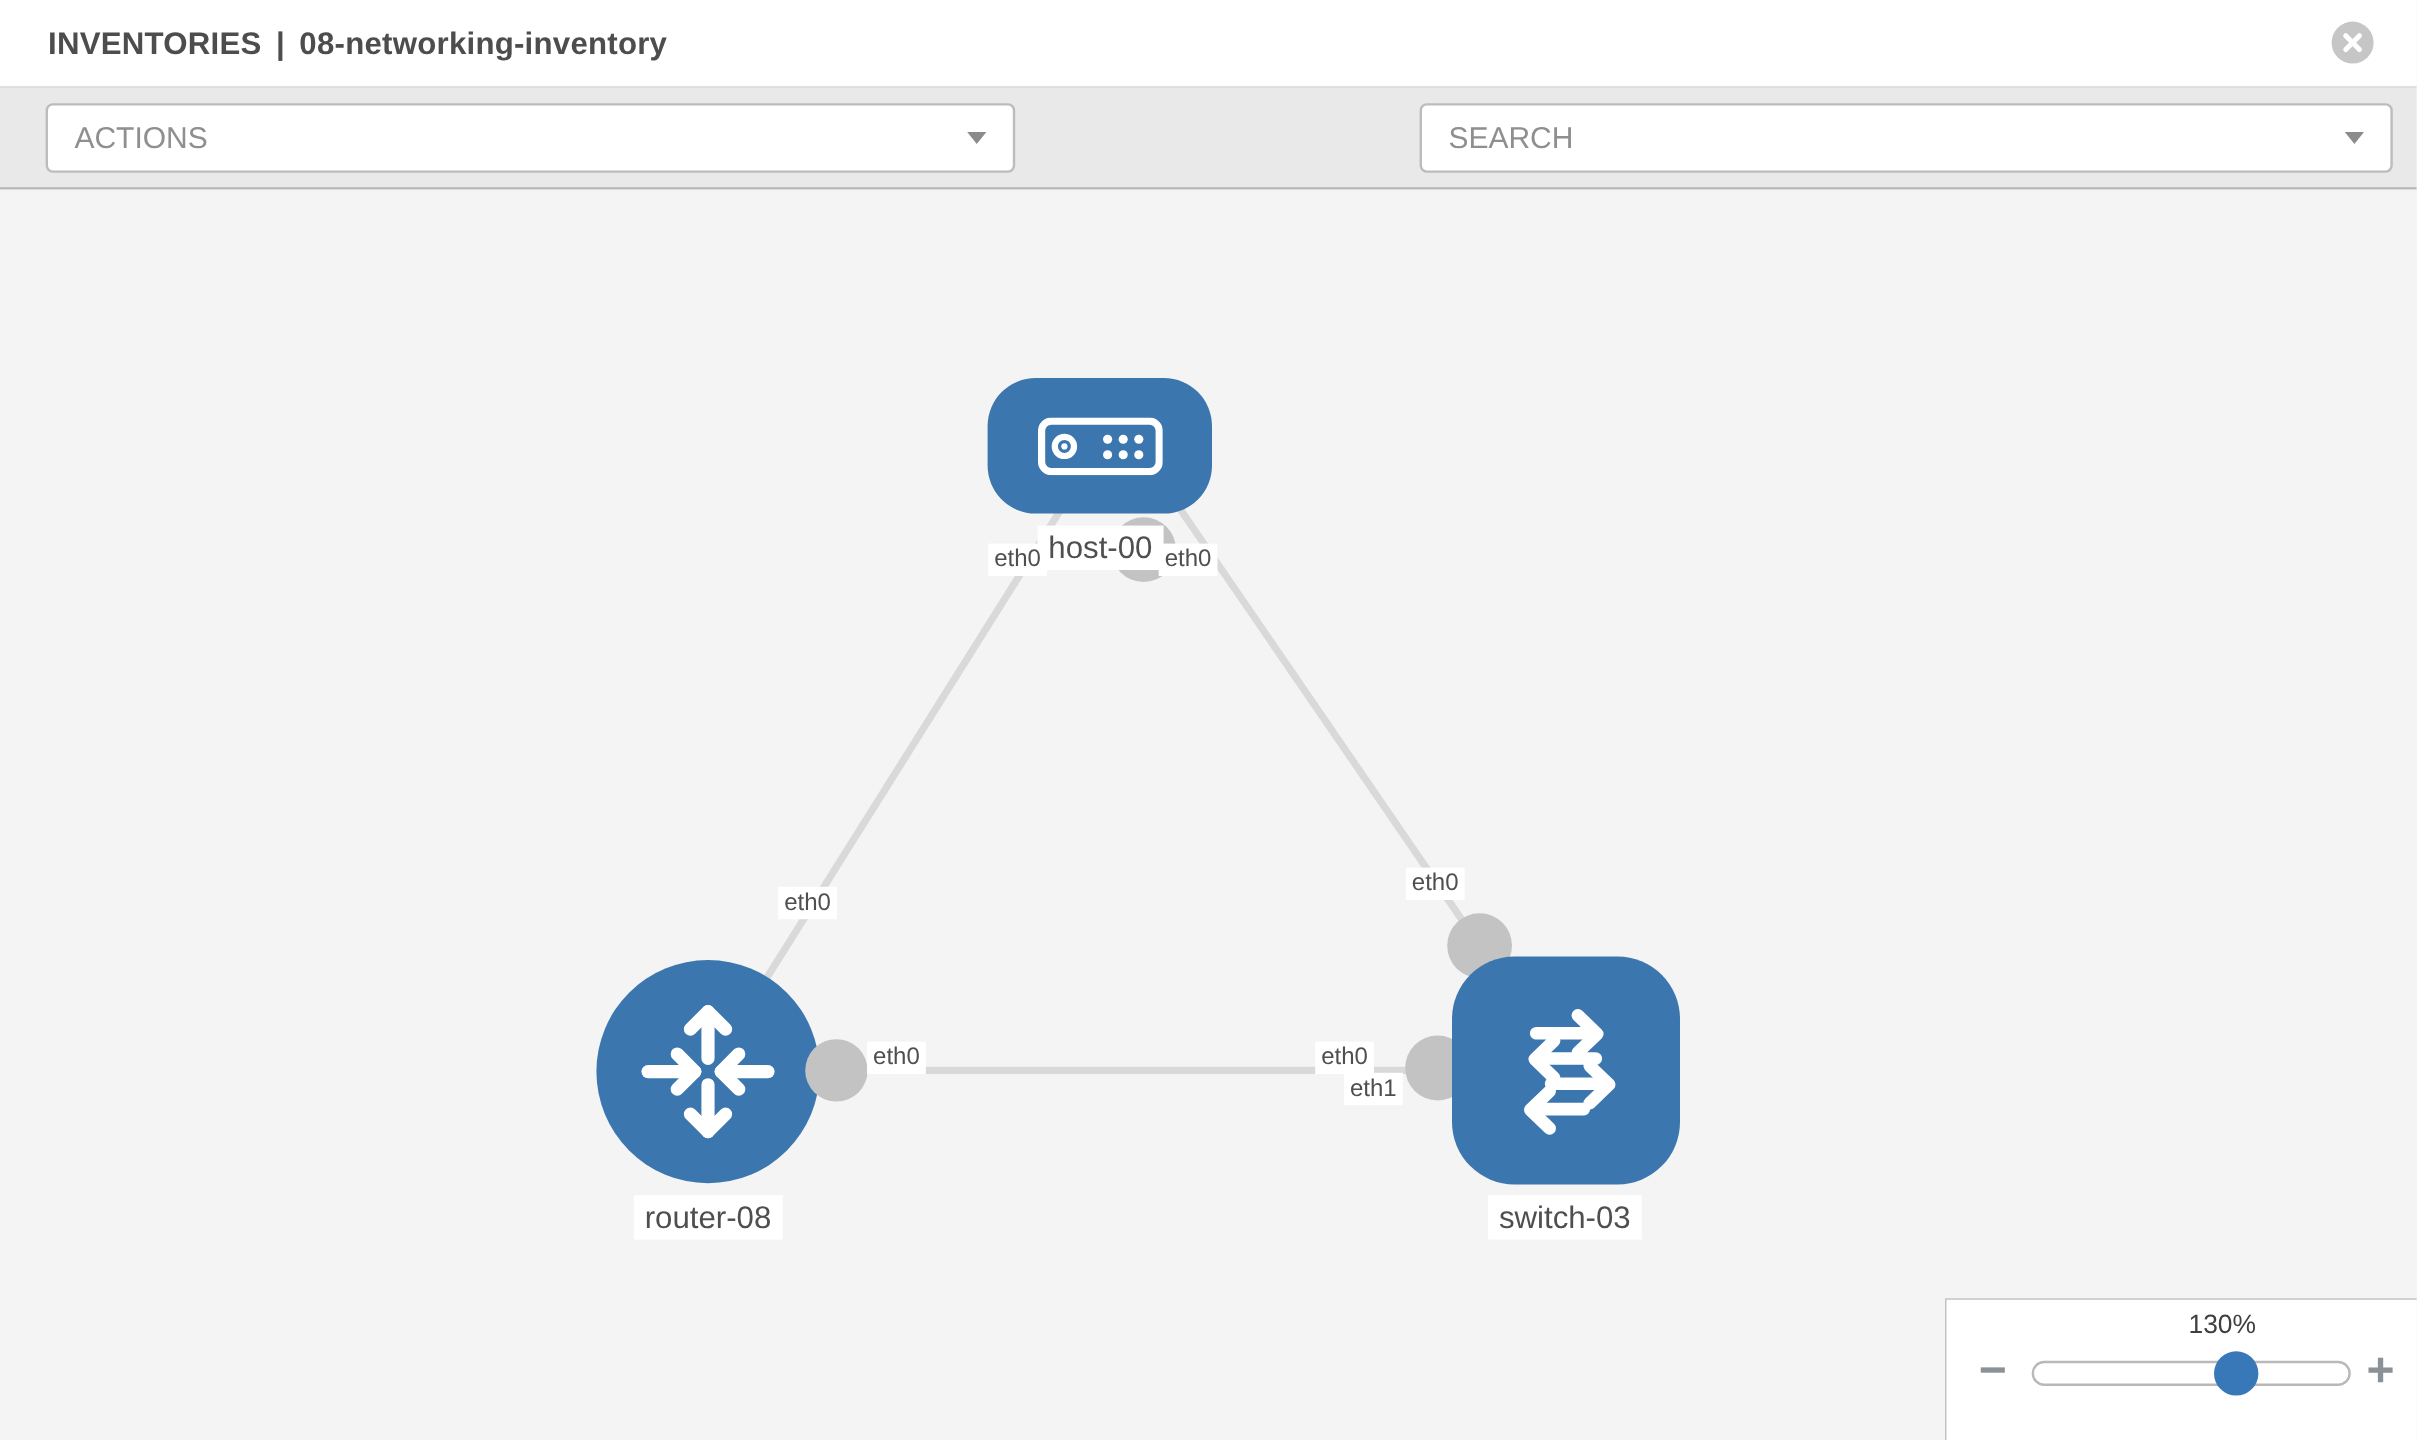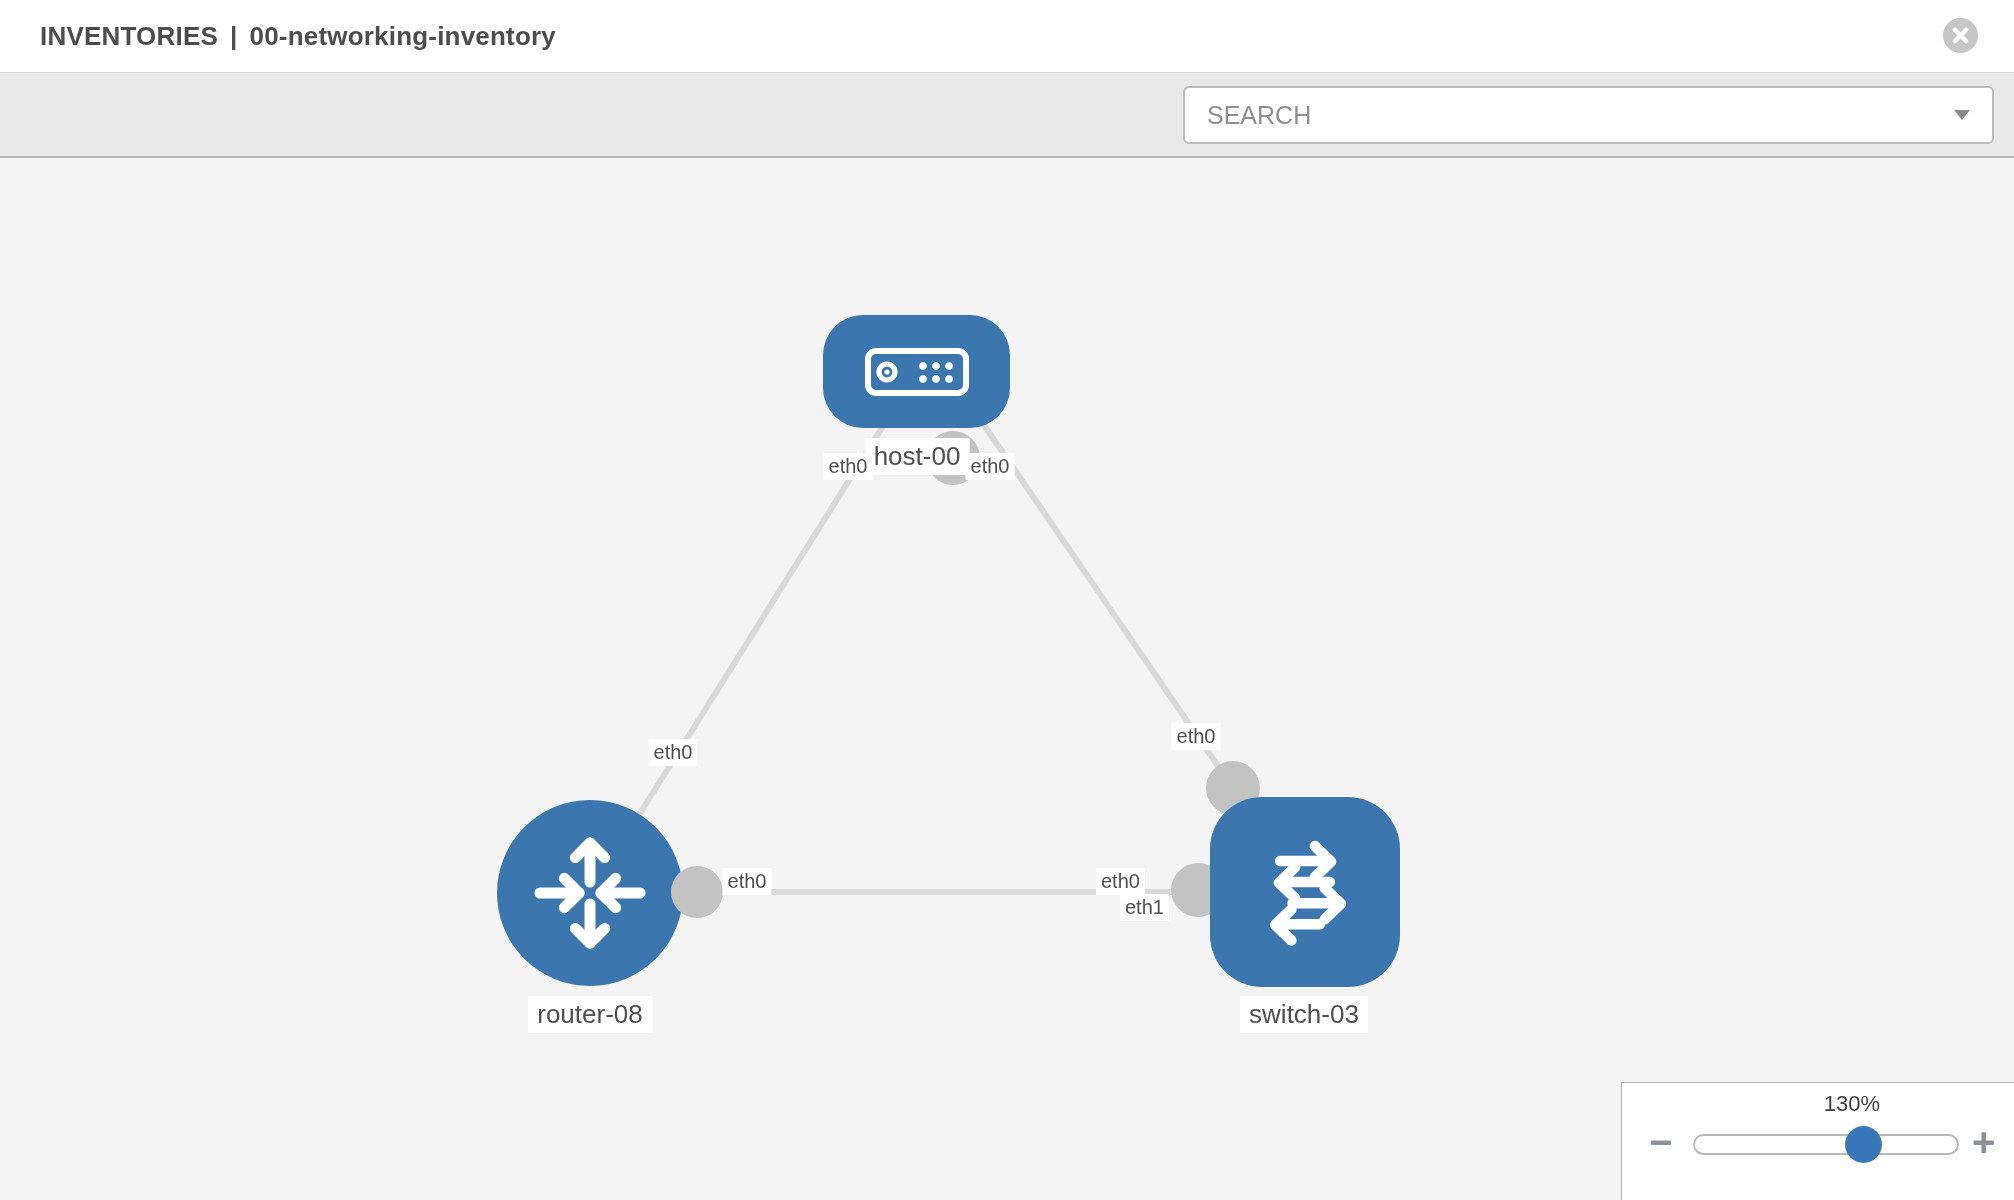--- a/index.html
+++ b/index.html
@@ -58,31 +58,36 @@
 </style>
 </head>
 <body>
 
 <div id="app">
 
   <div class="hdr">
     <div class="hdr-title">
       <span>INVENTORIES</span>
       <span>|</span>
-      <span>00-networking-inventory</span>
+      <span>08-networking-inventory</span>
     </div>
     <div class="close-btn">
       <svg width="19" height="19" viewBox="0 0 20 20">
         <line x1="4" y1="4" x2="16" y2="16" stroke="#ffffff" stroke-width="4.5" stroke-linecap="round"></line>
         <line x1="16" y1="4" x2="4" y2="16" stroke="#ffffff" stroke-width="4.5" stroke-linecap="round"></line>
       </svg>
     </div>
   </div>
 
   <div class="tbar">
+    <div class="select" style="left:38px; width:808px;">
+      <span>ACTIONS</span>
+      <span class="grow"></span>
+      <span class="caret"></span>
+    </div>
 
     <div class="tool-btn" style="left:1050px;">
       <svg width="36" height="36" viewBox="0 0 24 24">
         <path fill="#878e94" d="M22.8 5.1c-.2-.5-.8-.7-1.2-.3l-3 3-2.6-.5-.5-2.6 3-3c.4-.4.2-1-.3-1.2-2.1-.6-4.6-.1-6.3 1.6-1.7 1.7-2.2 4.2-1.5 6.3L2.5 16.3c-1.2 1.2-1.2 3.1 0 4.2 1.2 1.2 3.1 1.2 4.2 0l7.9-7.9c2.1.7 4.6.2 6.3-1.5 1.7-1.7 2.3-4 1.9-6zM5 20.1c-.6.6-1.6.6-2.2 0-.6-.6-.6-1.6 0-2.2.6-.6 1.6-.6 2.2 0 .7.6.7 1.6 0 2.2z"></path>
       </svg>
     </div>
     <div class="tool-btn" style="left:1119px;">
       <svg width="36" height="36" viewBox="0 0 24 24">
         <path fill="#878e94" fill-rule="evenodd" d="M7.6 1.6a5.9 5.9 0 0 0-4.2 10.1 5.9 5.9 0 0 0 6.1 1.4l8.5 8.5 3.4-3.4-2-2-1.6 1.6-1.3-1.3 1.6-1.6-2-2-1.6 1.6-1.3-1.3 1.5-1.5-3-3A5.9 5.9 0 0 0 7.6 1.6zm-1.9 2.9a2.3 2.3 0 1 1-2.3 2.3 2.3 2.3 0 0 1 2.3-2.3z"></path>
       </svg>

